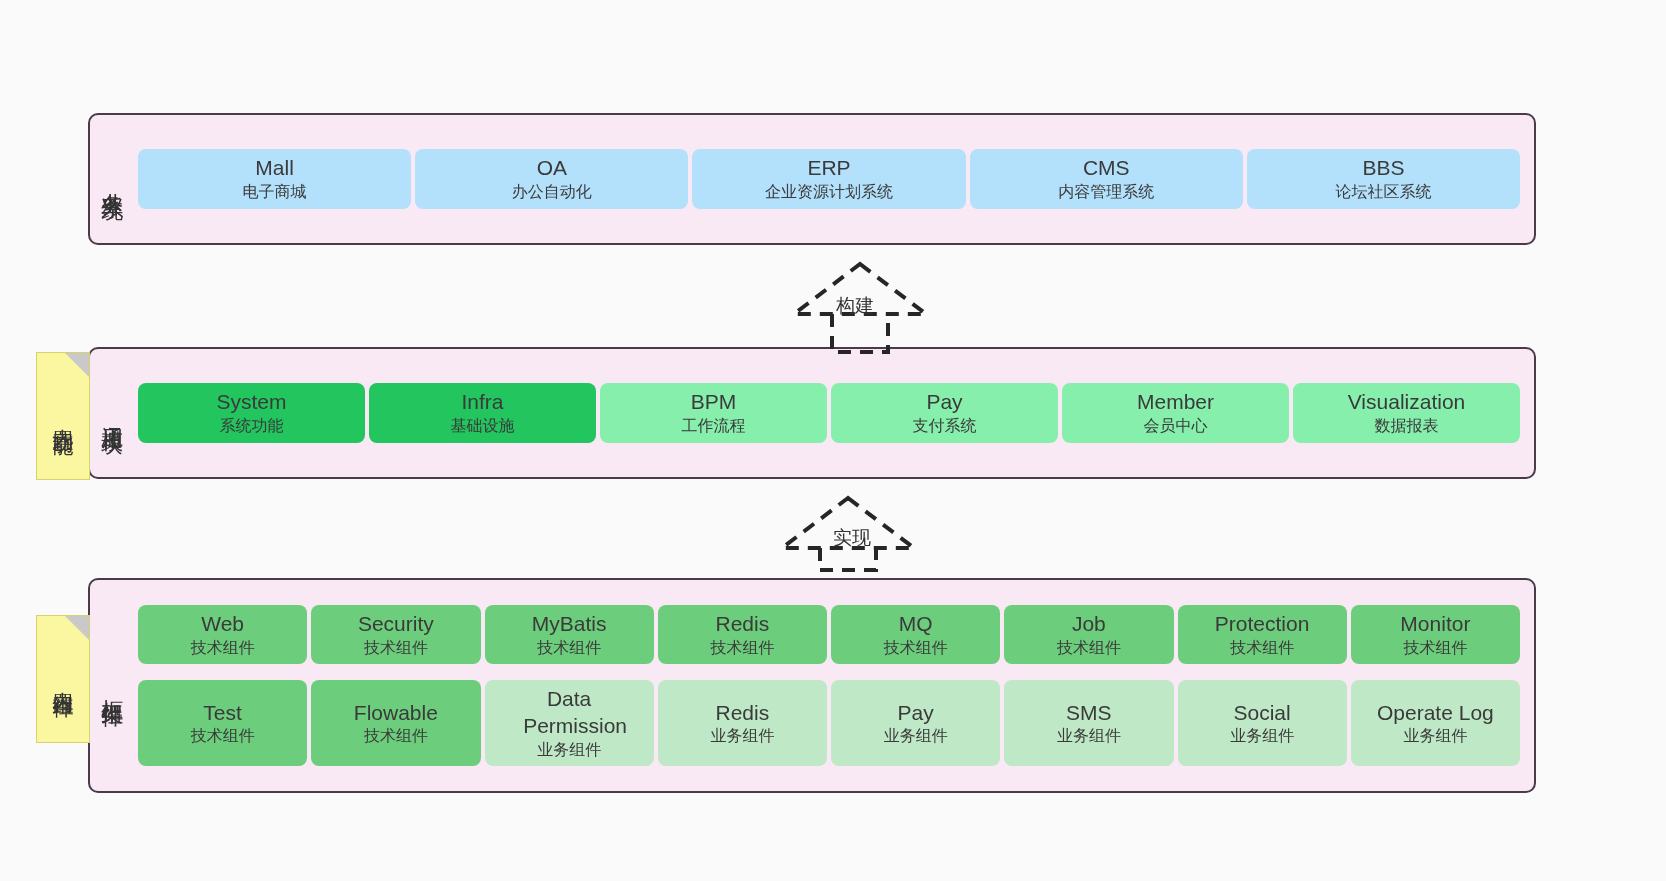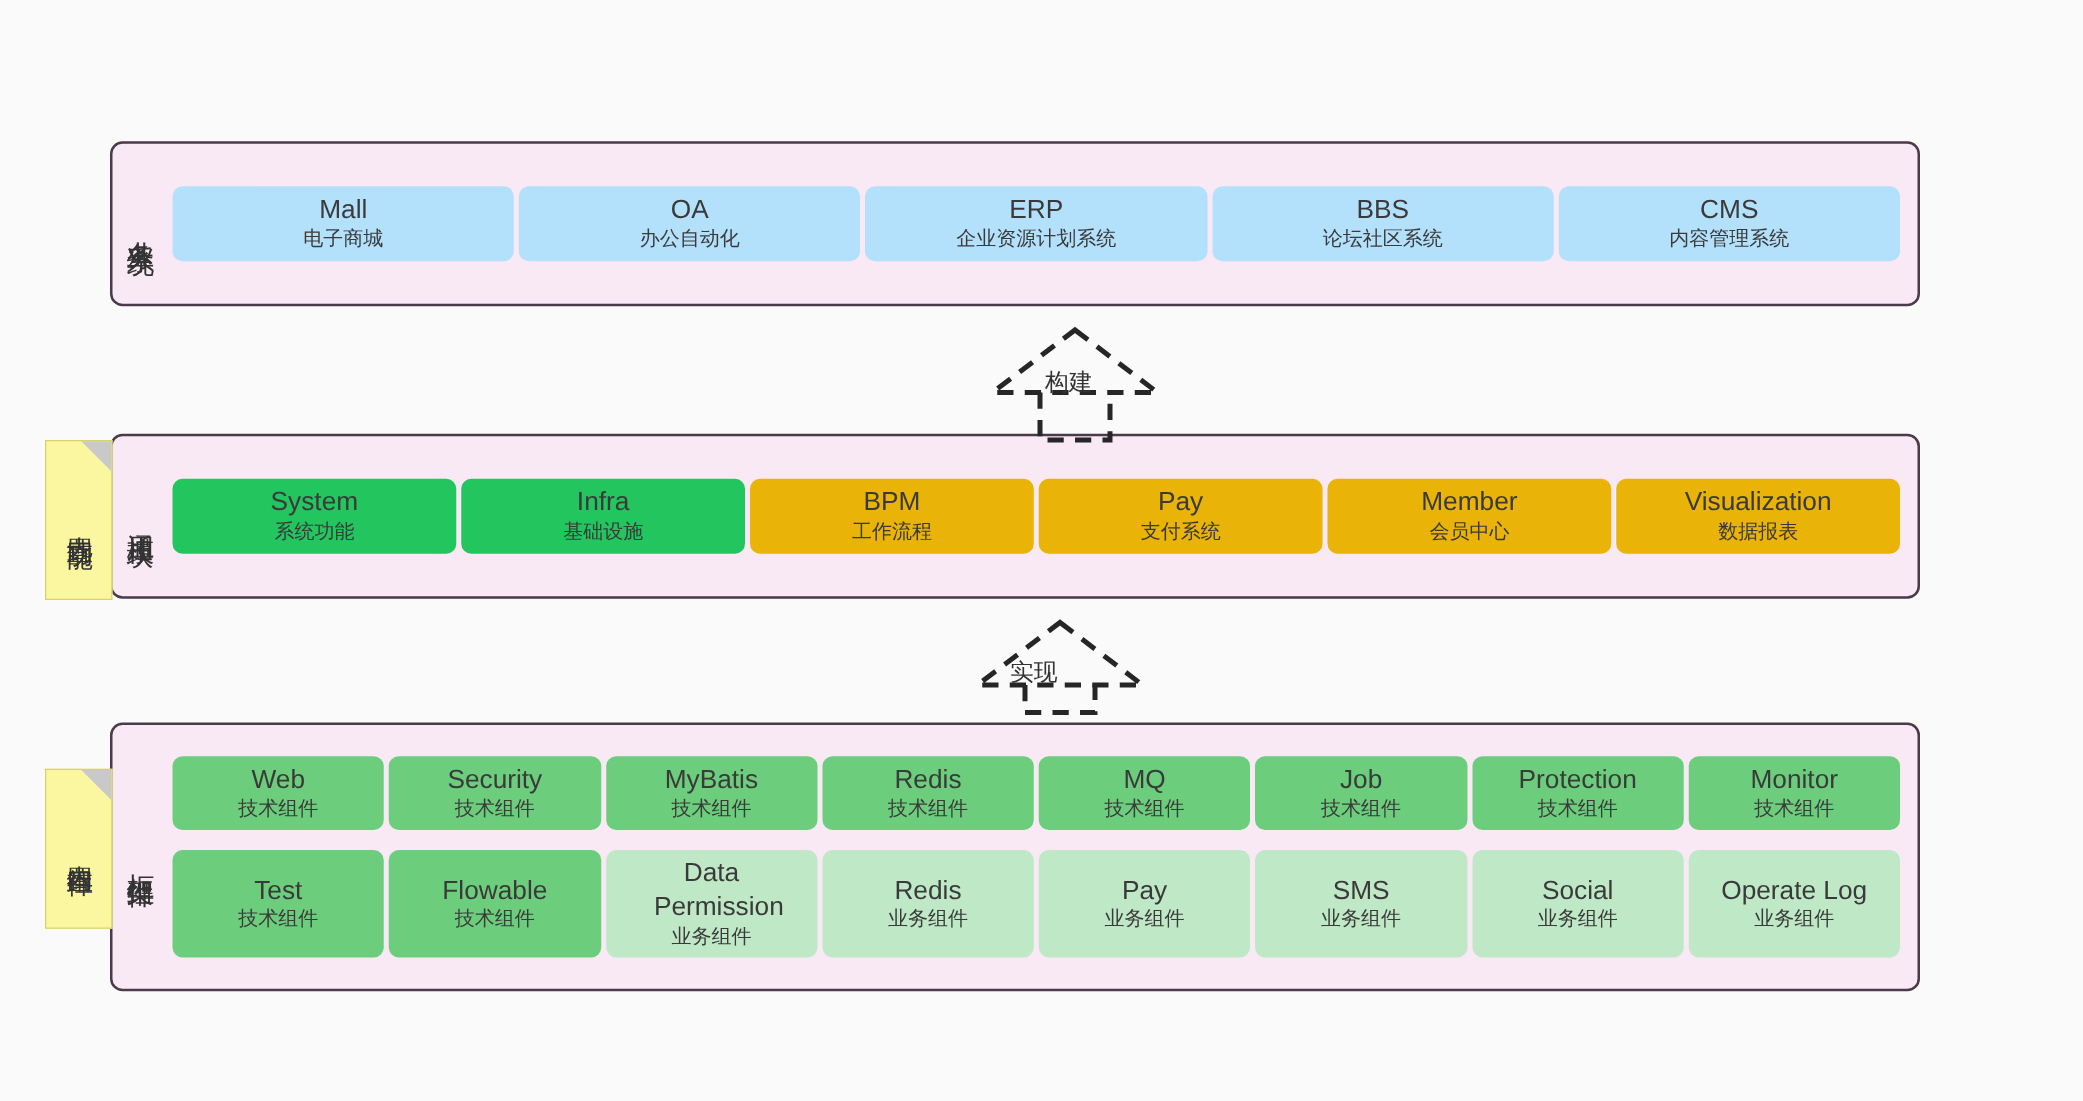--- a/index.html
+++ b/index.html
@@ -81,21 +81,21 @@
     font-size: 21px;
     color: #3a3a3a;
   }
   .node .cn {
     font-size: 16px;
     color: #3a3a3a;
   }
 
   .c-blue        { background: #b3e0fb; }
   .c-red         { background: #22c55e; }
-  .c-pink        { background: #eab308; }
+  .c-pink        { background: #86efac; }
   .c-green       { background: #6ccd7c; }
   .c-lightgreen  { background: #bfe8c6; }
 
   
   .note {
     position: absolute;
     box-sizing: border-box;
     background: #fbf7a0;
     border: 1px solid #d8d26a;
     display: flex;
@@ -151,26 +151,26 @@
         </div>
         <div class="node c-blue">
           <span class="en">OA</span>
           <span class="cn">办公自动化</span>
         </div>
         <div class="node c-blue">
           <span class="en">ERP</span>
           <span class="cn">企业资源计划系统</span>
         </div>
         <div class="node c-blue">
+          <span class="en">CMS</span>
+          <span class="cn">内容管理系统</span>
+        </div>
+        <div class="node c-blue">
           <span class="en">BBS</span>
           <span class="cn">论坛社区系统</span>
-        </div>
-        <div class="node c-blue">
-          <span class="en">CMS</span>
-          <span class="cn">内容管理系统</span>
         </div>
       </div>
     </div>
   </div>
 
   <div class="arrow-group" style="left:780px; top:258px; width:160px; height:98px;">
     <svg width="160" height="98" viewBox="0 0 160 98">
 
       <path d="M 80 6 L 146 56 L 14 56 Z" fill="none" stroke="#262626" stroke-width="4" stroke-dasharray="13,9" stroke-linejoin="miter"></path>
 
@@ -213,21 +213,21 @@
         </div>
       </div>
     </div>
   </div>
 
   <div class="arrow-group" style="left:768px; top:492px; width:160px; height:80px;">
     <svg width="160" height="80" viewBox="0 0 160 80">
       <path d="M 80 6 L 146 56 L 14 56 Z" fill="none" stroke="#262626" stroke-width="4" stroke-dasharray="13,9" stroke-linejoin="miter"></path>
       <path d="M 52 56 L 52 78 L 108 78 L 108 56" fill="none" stroke="#262626" stroke-width="4" stroke-dasharray="13,9"></path>
     </svg>
-    <span class="arrow-label" style="left:40px; top:33px;">实现</span>
+    <span class="arrow-label" style="left:65px; top:33px;">实现</span>
   </div>
 
   <div class="note" id="note-framework-components" style="left:36px; top:615px; width:54px; height:128px;">
     <span>内置组件</span>
   </div>
 
   <div class="band" id="band-framework-components" style="left:88px; top:578px; width:1448px; height:215px;">
     <div class="band-title">框架组件</div>
     <div class="band-body">
 

